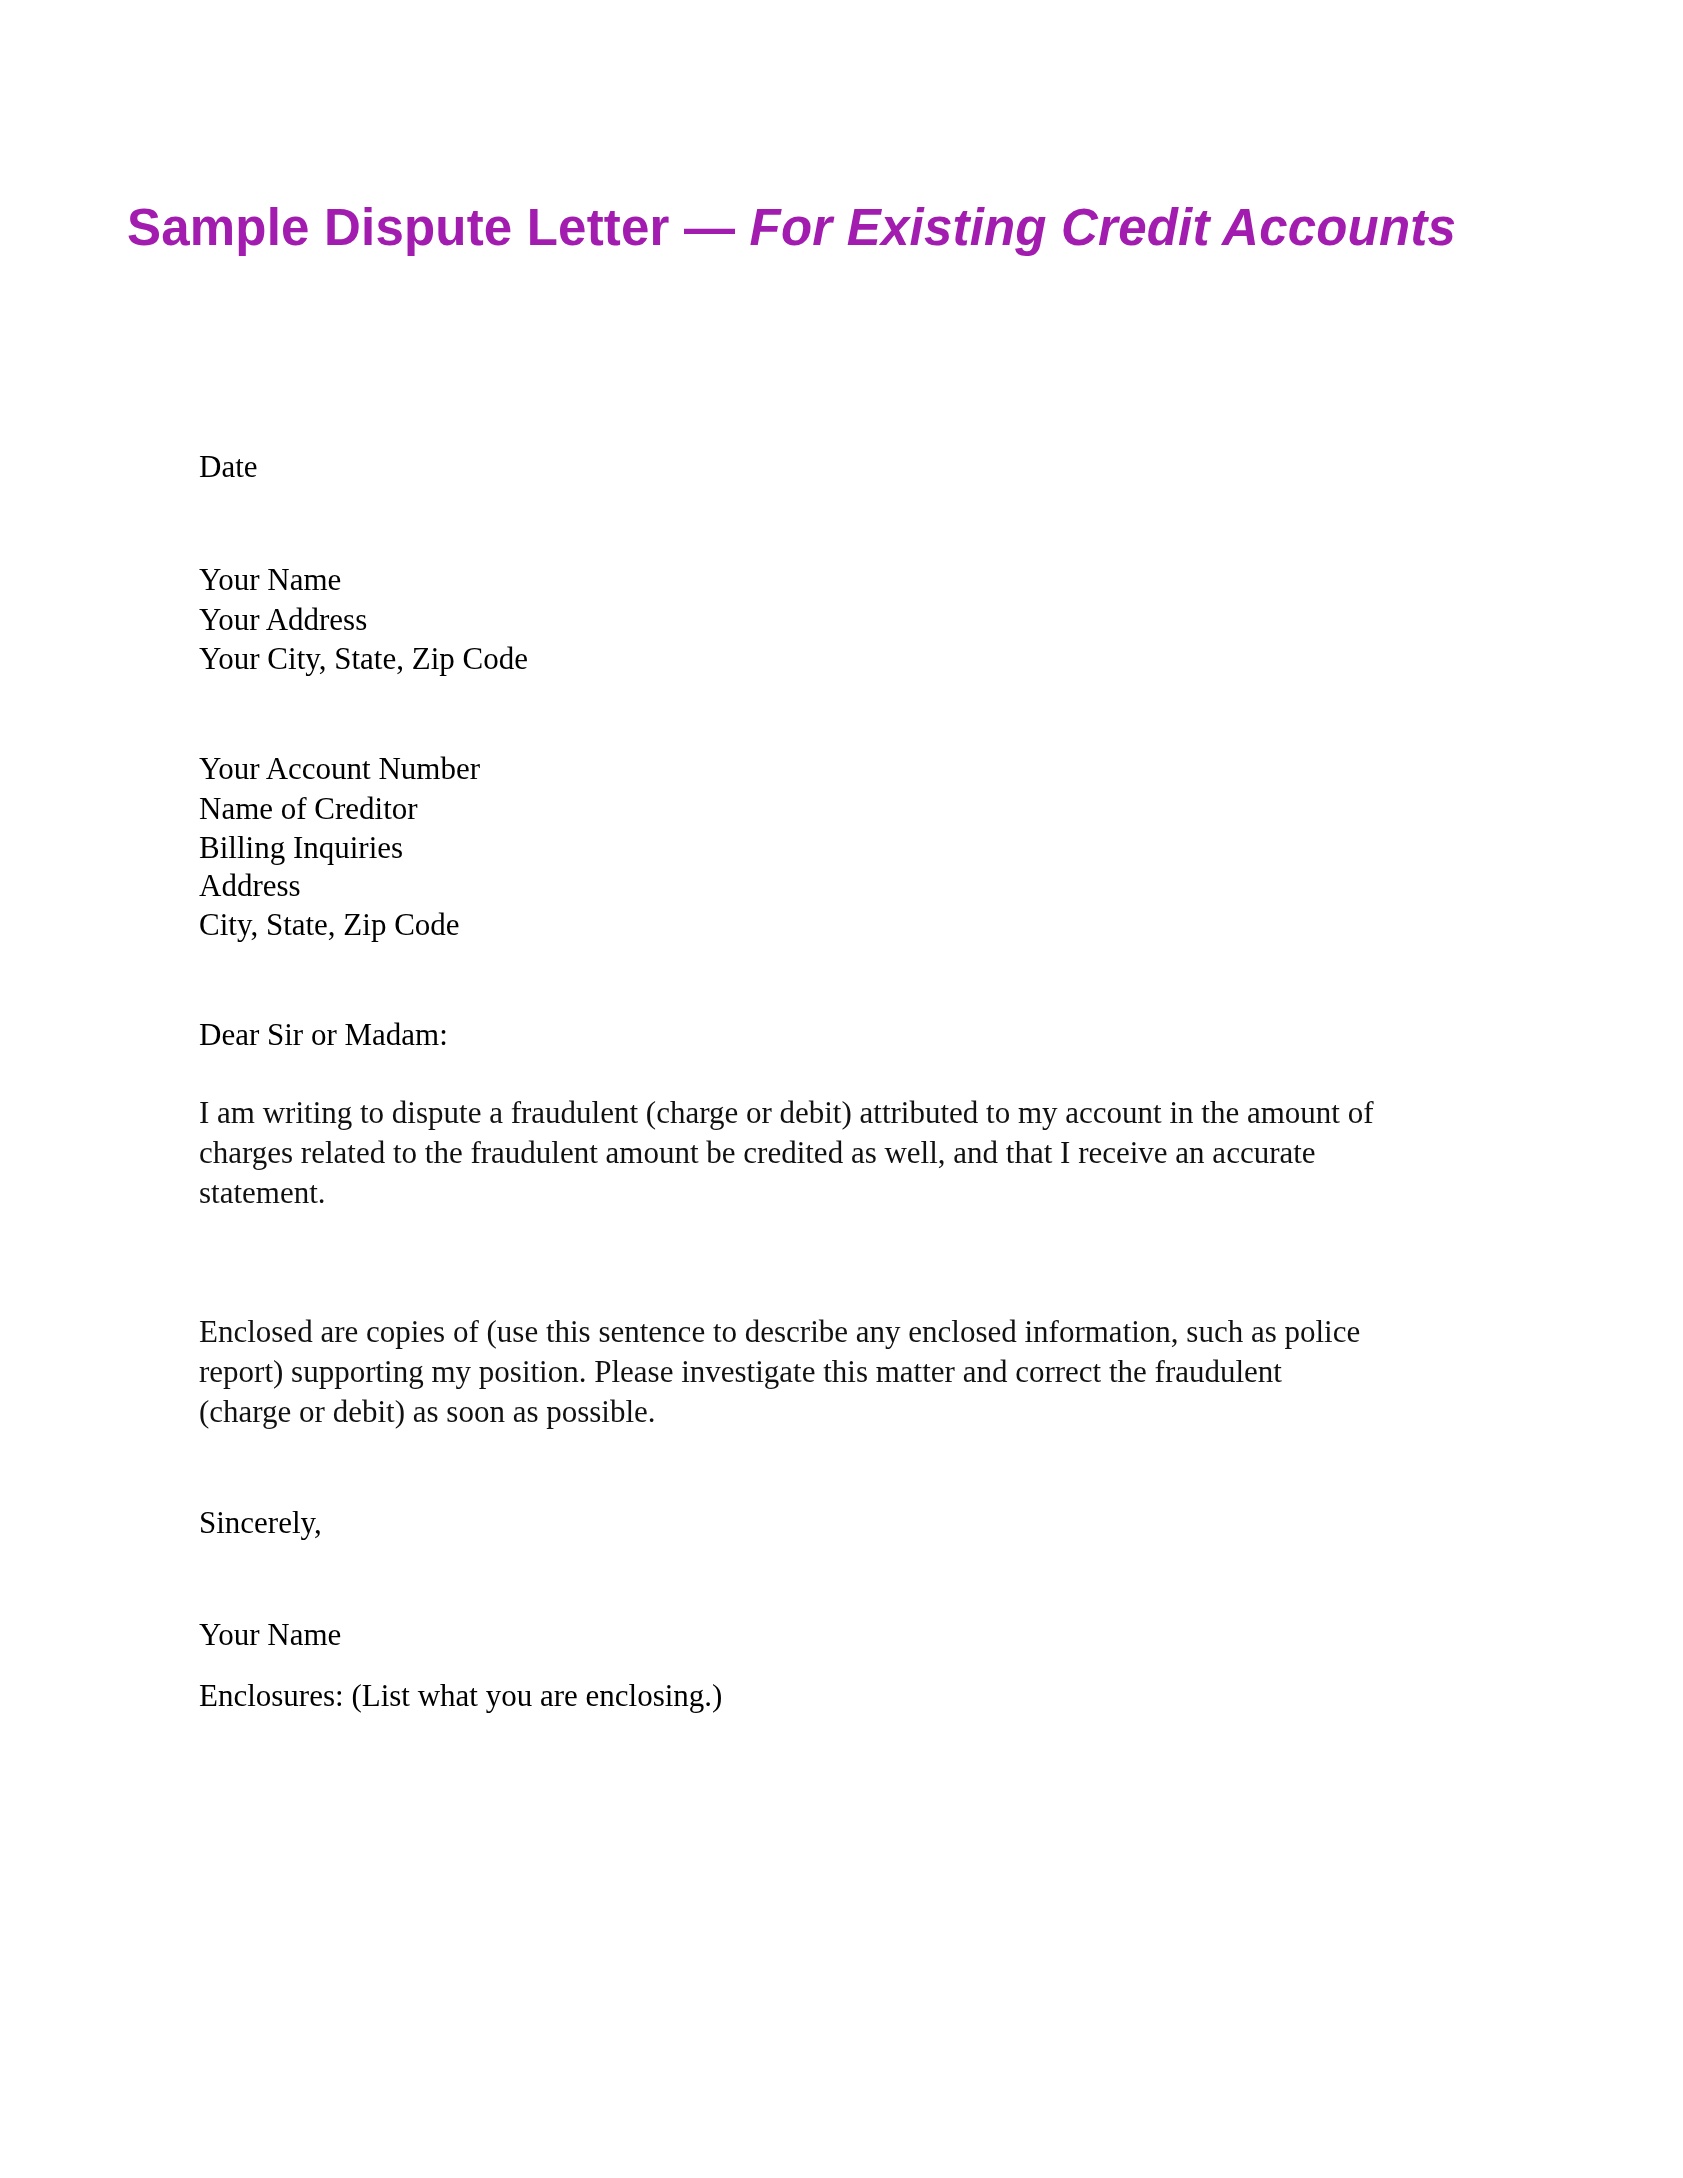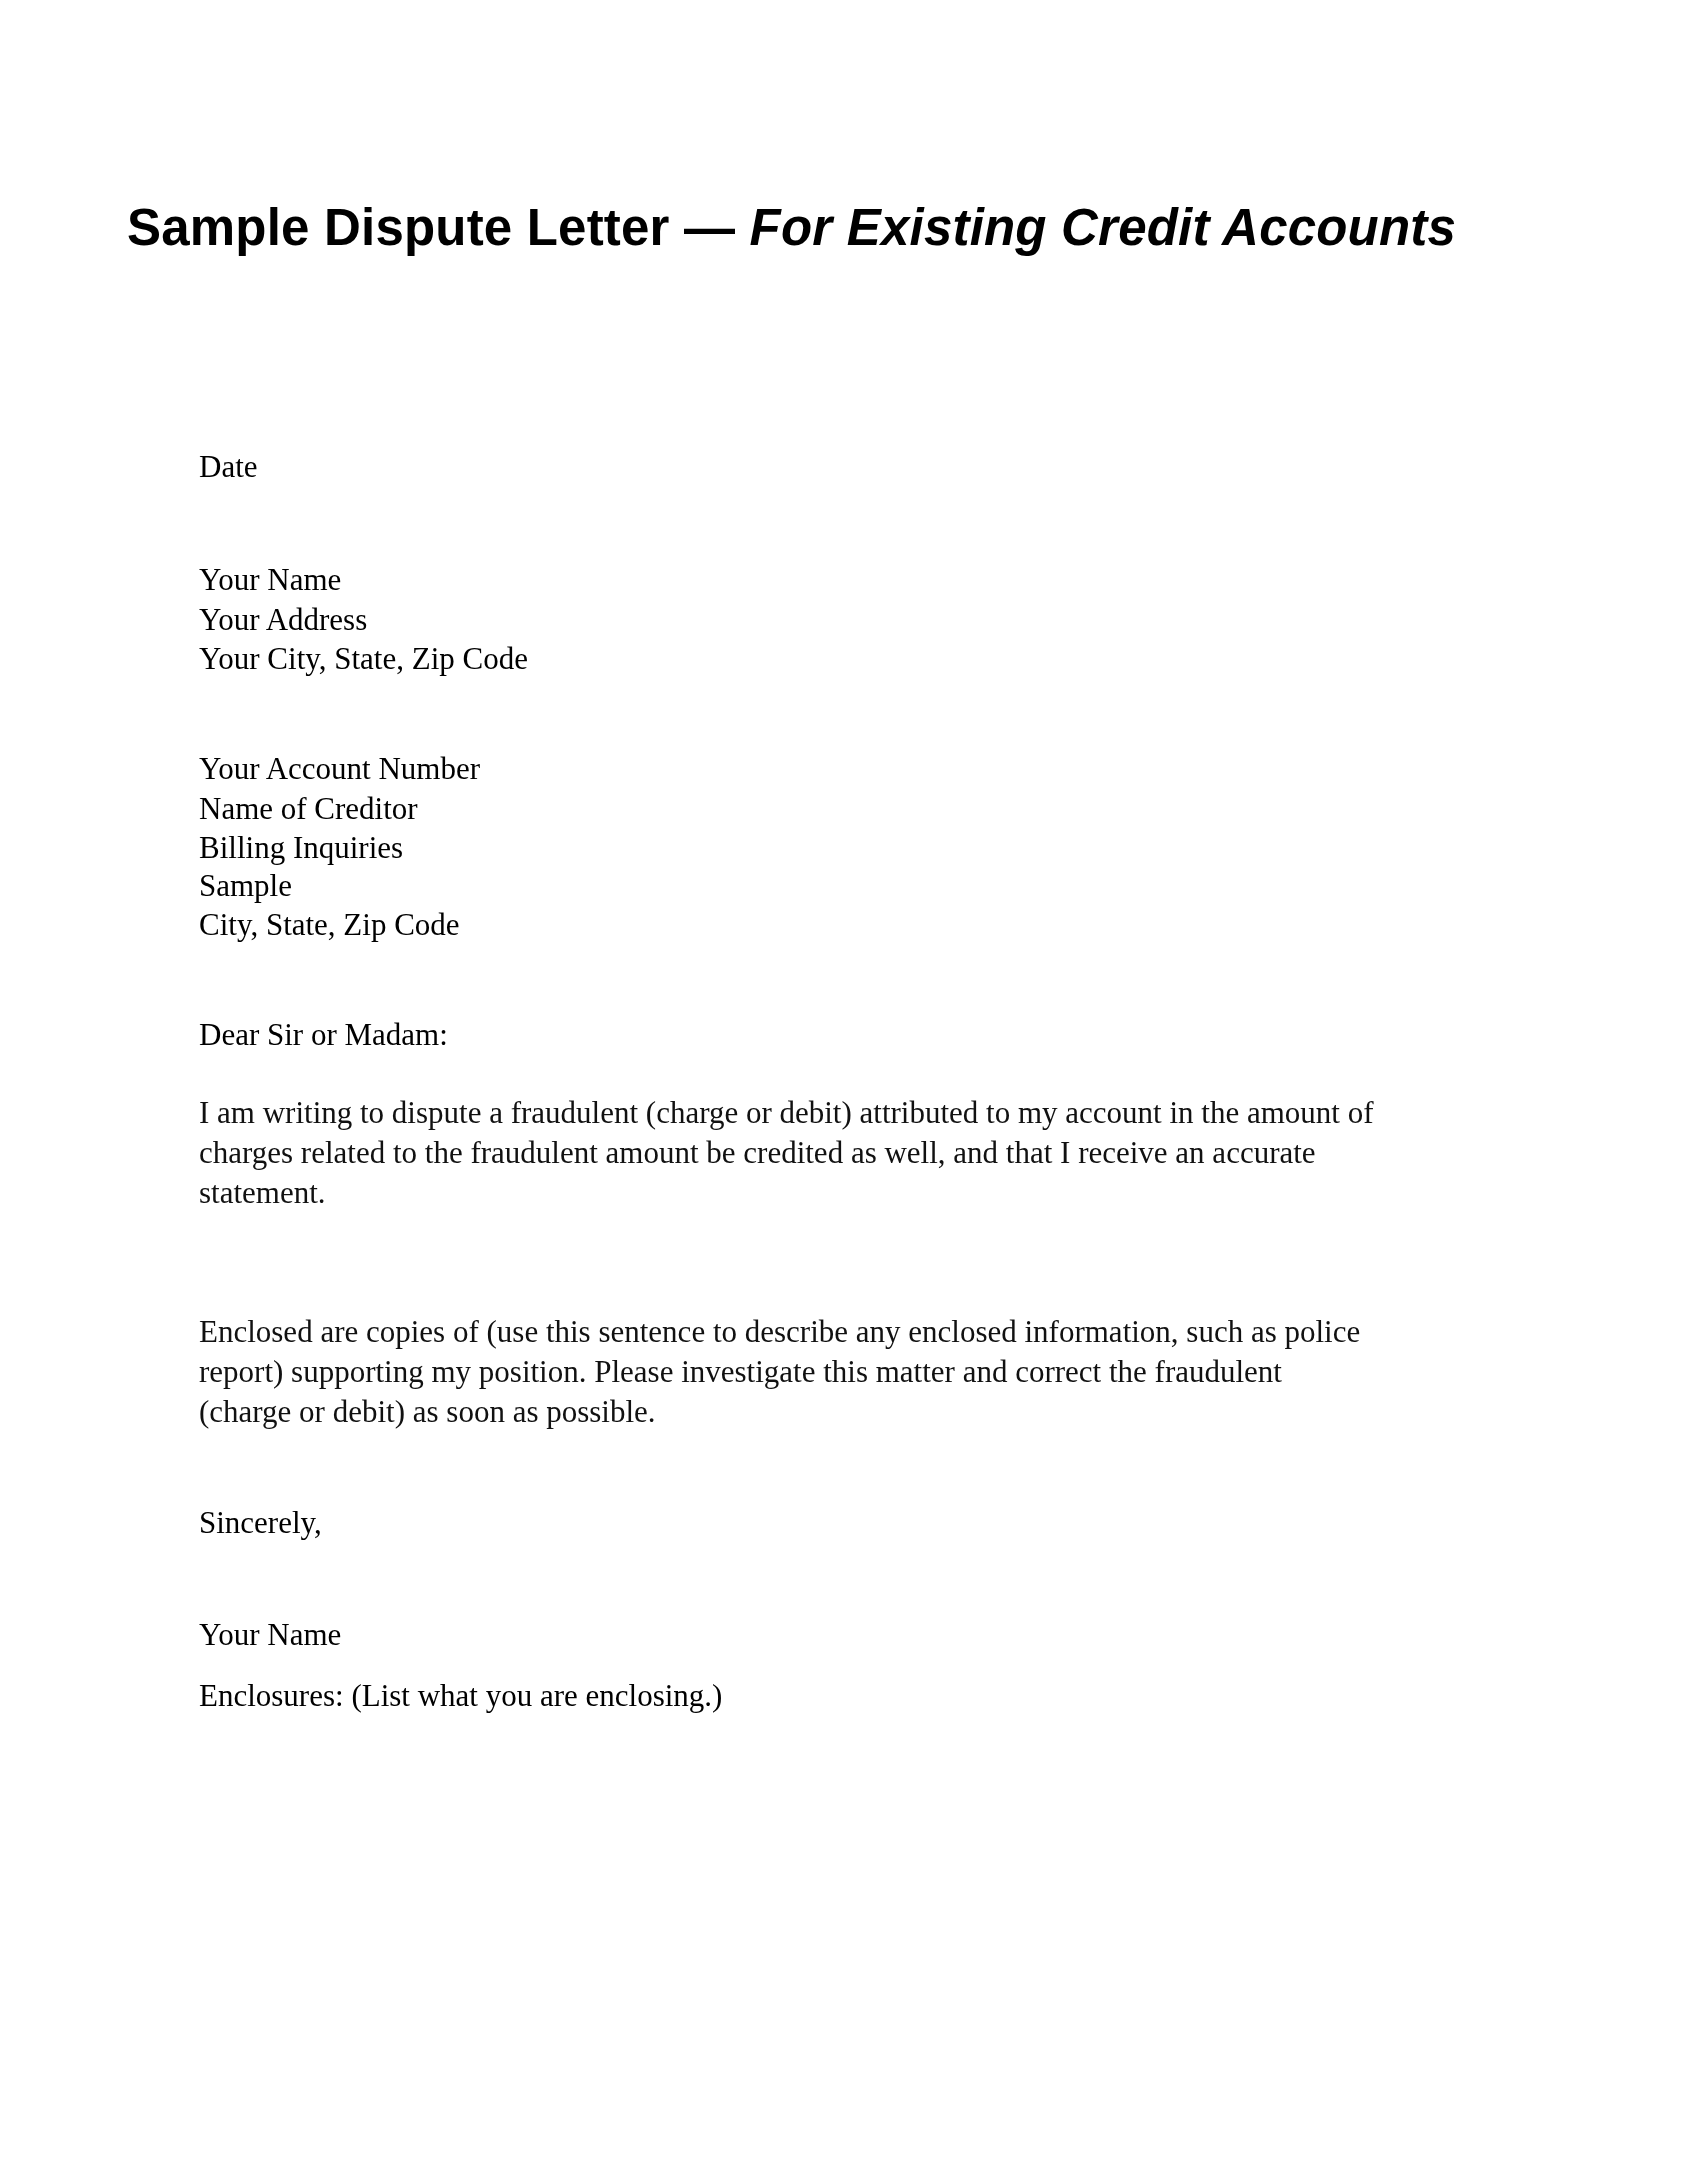--- a/index.html
+++ b/index.html
@@ -1,21 +1,21 @@
 <!DOCTYPE html>
 <html><head>
 <meta charset="utf-8">
 <style>
   html, body { margin: 0; padding: 0; background: #ffffff; }
   body { width: 1683px; height: 2178px; position: relative; overflow: hidden; }
   .page { position: absolute; left: 0; top: 0; width: 1683px; height: 2178px; background: #fff; }
   .title {
     position: absolute; left: 127px; top: 198px;
     font-family: "Liberation Sans", sans-serif; font-weight: bold;
-    font-size: 51px; color: #000000; white-space: nowrap; letter-spacing: 0.2px;
+    font-size: 51px; color: #a21caf; white-space: nowrap; letter-spacing: 0.2px;
   }
   .title .italic { font-style: italic; }
   .line {
     position: absolute; left: 199px;
     font-family: "Liberation Serif", serif; font-size: 31px; color: #000000;
     white-space: nowrap; line-height: 40px;
   }
   .para {
     position: absolute; left: 199px; width: 1247px;
     font-family: "Liberation Serif", serif; font-size: 31px; color: #111;
@@ -34,21 +34,21 @@
 
   <div class="line" style="top:447px">Date</div>
 
   <div class="line" style="top:560px">Your Name</div>
   <div class="line" style="top:600px">Your Address</div>
   <div class="line" style="top:639px">Your City, State, Zip Code</div>
 
   <div class="line" style="top:749px">Your Account Number</div>
   <div class="line" style="top:789px">Name of Creditor</div>
   <div class="line" style="top:828px">Billing Inquiries</div>
-  <div class="line" style="top:866px">Sample</div>
+  <div class="line" style="top:866px">Address</div>
   <div class="line" style="top:905px">City, State, Zip Code</div>
 
   <div class="line" style="top:1015px">Dear Sir or Madam:</div>
 
   <div class="para" style="top:1093px">
     <span class="ln">I am writing to dispute a fraudulent (charge or debit) attributed to my account in the amount of</span>
     <span class="ln">charges related to the fraudulent amount be credited as well, and that I receive an accurate</span>
     <span class="ln">statement.</span>
   </div>
 

